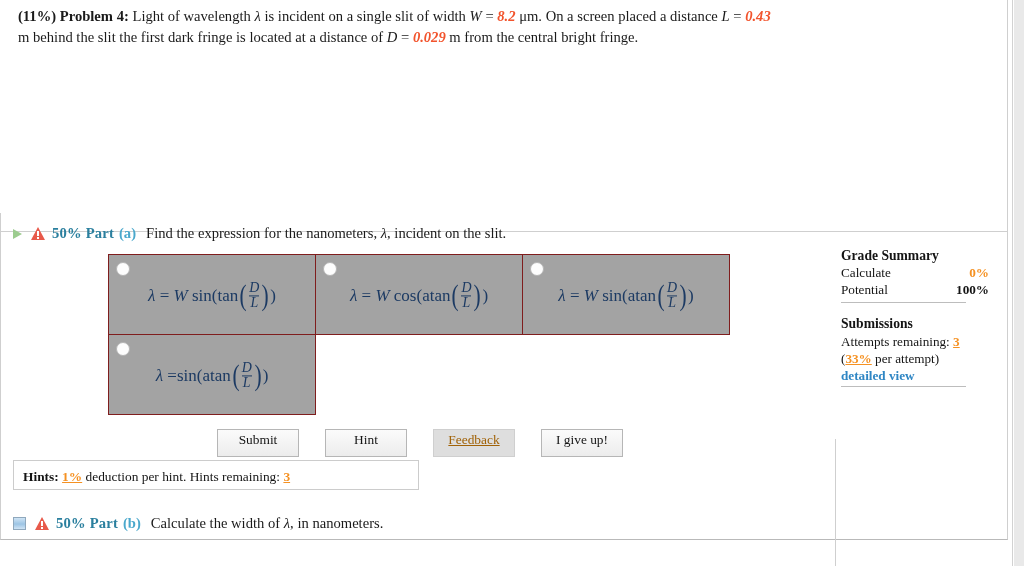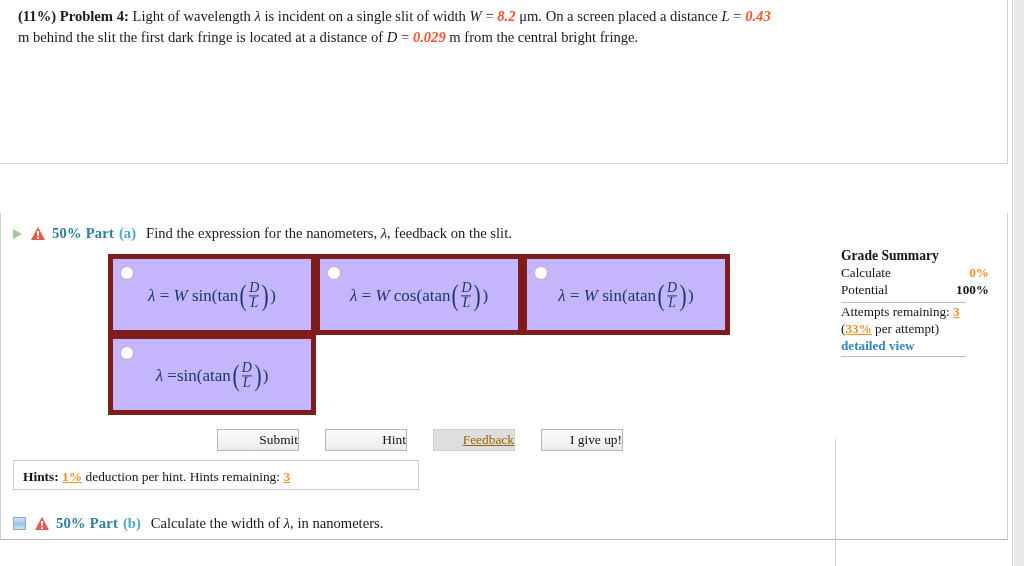--- a/index.html
+++ b/index.html
@@ -31,21 +31,21 @@
     top: 0; left: 1012px;
     width: 1px; height: 566px;
     background: #d2d2d2;
   }
 
   
   .problem-panel {
     position: absolute;
     top: 0px; left: 0px;
     width: 1008px;
-    height: 164px;
+    height: 232px;
     border-right: 1px solid #cfcfcf;
     border-bottom: 1px solid #cfcfcf;
     box-sizing: border-box;
     background: #ffffff;
     padding-left: 8px;
   }
   .problem-text {
     position: absolute;
     top: 6px; left: 18px;
     width: 972px;
@@ -144,25 +144,25 @@
   .choice-grid {
     position: absolute;
     top: 41px; left: 107px;
     width: 626px;
   }
   .choice-row { display: flex; }
   .choice-cell {
     position: relative;
     width: 208px;
     height: 81px;
-    border: 5px solid #7f1d1d;
+    border: 1px solid #7f1d1d;
     box-sizing: border-box;
     margin-right: -1px;
     margin-bottom: -1px;
-    background: #c4b5fd;
+    background: #a3a3a3;
   }
   .choice-cell.empty { border: none; background: transparent; }
   .radio {
     position: absolute;
     top: 7px; left: 7px;
     width: 12px; height: 12px;
     border: 1px solid #b5b5b5;
     border-radius: 50%;
     background: #fdfdfd;
   }
@@ -205,23 +205,23 @@
 
   
   .btn-row {
     position: absolute;
     top: 216px; left: 216px;
     display: flex;
     gap: 26px;
   }
   .btn {
     width: 82px;
-    height: 22px;
+    height: 28px;
     line-height: 20px;
-    text-align: right;
+    text-align: center;
     font-size: 13.4px;
     color: #141414;
     background: linear-gradient(#fbfbfb, #ececec);
     border: 1px solid #b6b6b6;
     box-sizing: border-box;
     font-family: "Liberation Serif", "DejaVu Serif", serif;
     cursor: pointer;
   }
   .btn.disabled {
     color: #a16207;
@@ -327,21 +327,21 @@
   <div class="parts-wrap">
 
     <div class="part-header part-a-header">
       <span class="tri-green"></span>
       <span class="warn-tri">
           <i></i>
           <b></b>
         </span>
       <span class="part-pct">50% Part</span>
       <span class="part-letter">(a)</span>
-      <span class="part-prompt"><span>Find the expression for the nanometers, </span><span class="ital">λ</span><span>, feedback on the slit.</span></span>
+      <span class="part-prompt"><span>Find the expression for the nanometers, </span><span class="ital">λ</span><span>, incident on the slit.</span></span>
     </div>
 
     <div class="choice-grid">
       <div class="choice-row">
 
         <div class="choice-cell">
           <span class="radio"></span>
           <div class="choice-math"><span class="mi">λ</span>
             <span>=</span>
             <span class="mi">W</span>
@@ -400,20 +400,21 @@
       <div class="grade-line">
         <span>Calculate</span>
         <span class="val-orange">0%</span>
       </div>
       <div class="grade-line">
         <span>Potential</span>
         <span class="val-black">100%</span>
       </div>
       <div class="grade-rule"></div>
 
+      <div class="subs-title">Submissions</div>
       <div class="subs-line"><span>Attempts remaining:</span>
         <span class="orange-u">3</span></div>
       <div class="subs-line"><span>(</span><span class="orange-u">33%</span><span> per attempt)</span></div>
       <div class="subs-line"><span class="detailed-link">detailed view</span></div>
       <div class="subs-rule"></div>
     </div>
 
     <div class="part-header part-b-header">
       <span class="sq-blue"></span>
       <span class="warn-tri">

